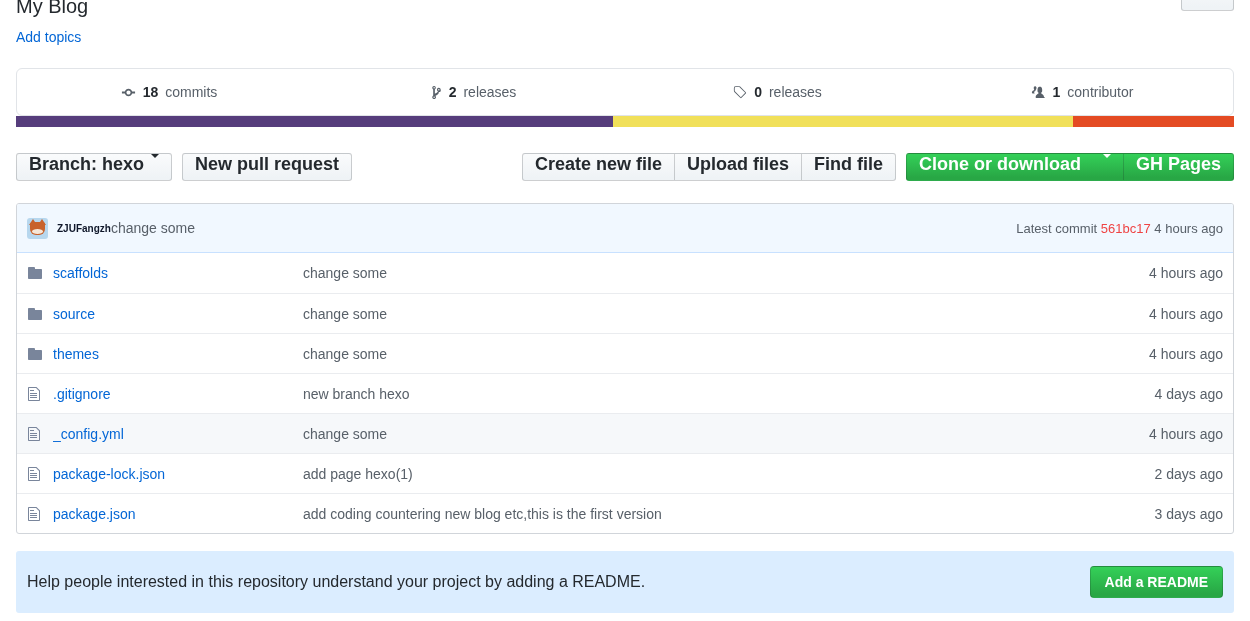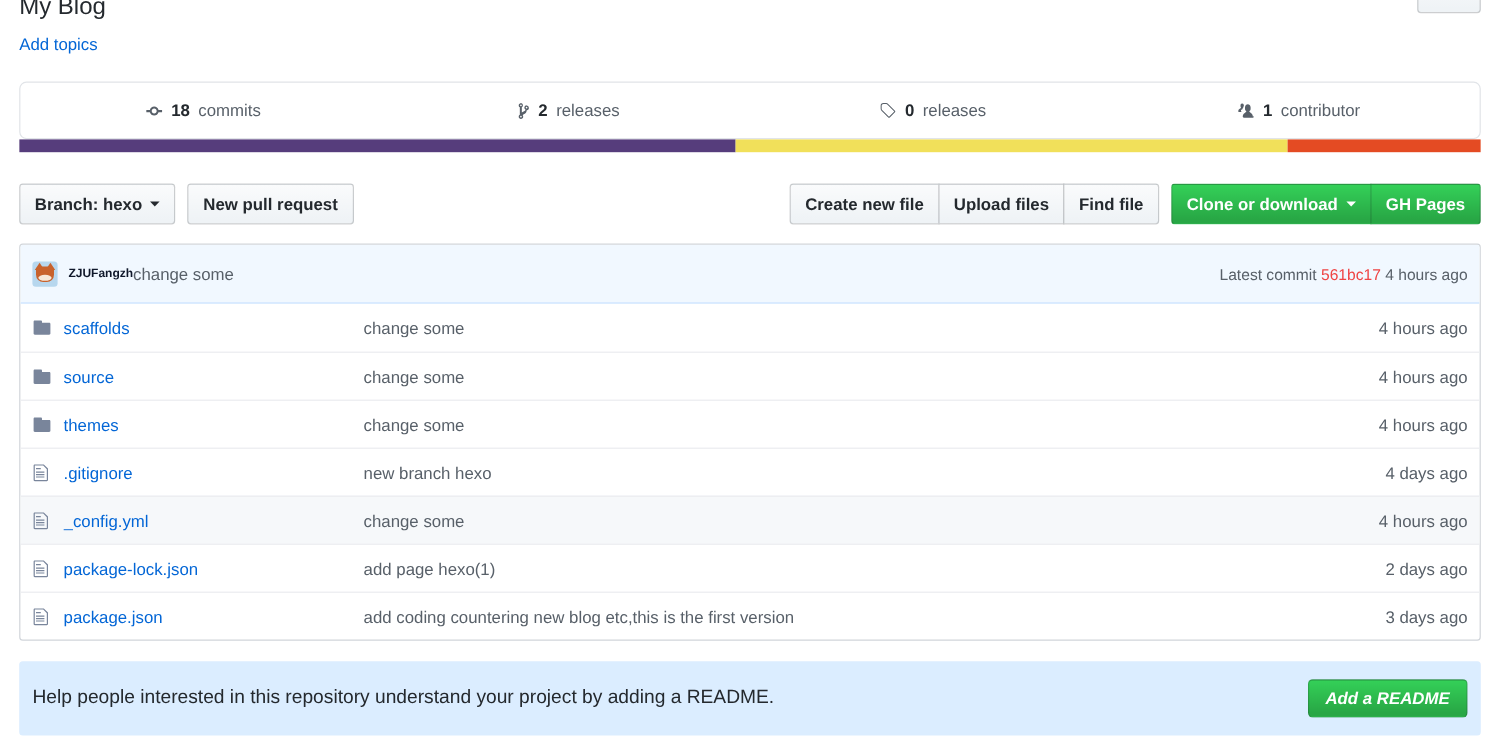--- a/index.html
+++ b/index.html
@@ -48,26 +48,26 @@
   }
   .stat-num { font-weight: 600; color: #24292e; }
   .stat-icon { display: inline-flex; align-items: center; color: #586069; }
 
   .lang-bar { display: flex; height: 11px; width: 100%; overflow: hidden; }
   .lang-seg { height: 100%; }
 
   
   .toolbar { position: absolute; left: 16px; top: 153px; right: 16px; height: 36px; }
   .btn {
-    display: inline-flex; align-items: center; justify-content: center;
+    display: inline-flex; justify-content: center;
     font-family: "Liberation Sans", sans-serif;
-    font-size: 14px; font-weight: 600; color: #24292e;
+    font-size: 18px; font-weight: 600; color: #24292e;
     background: linear-gradient(-180deg, #fafbfc, #eff3f6 90%);
     border: 1px solid rgba(27,31,35,0.2);
-    border-radius: 3px; padding: 0 12px; height: 34px;
+    border-radius: 3px; padding: 0 12px; height: 28px;
     cursor: pointer; white-space: nowrap;
   }
   .branch-btn { margin-right: 10px; }
   .caret {
     display: inline-block; width: 0; height: 0; margin-left: 7px;
     border-top: 4px solid currentColor;
     border-right: 4px solid transparent;
     border-left: 4px solid transparent;
     vertical-align: middle;
   }
@@ -76,20 +76,21 @@
 
   .btn-group { display: flex; margin-right: 10px; }
   .btn-group .btn { border-radius: 0; margin-left: -1px; }
   .btn-group .btn:first-child { border-radius: 3px 0 0 3px; margin-left: 0; }
   .btn-group .btn:last-child { border-radius: 0 3px 3px 0; }
 
   .btn-green {
     color: #fff;
     background: linear-gradient(-180deg, #34d058, #28a745 90%);
     border: 1px solid rgba(27,31,35,0.2);
+    gap: 15px;
   }
   .clone-btn { border-radius: 3px 0 0 3px; border-right-color: rgba(27,31,35,0.1); }
   .ghpages-btn { border-radius: 0 3px 3px 0; margin-left: -1px; }
 
   
   .filebox {
     position: absolute; left: 16px; top: 203px; right: 16px;
     border: 1px solid #d1d5da; border-radius: 3px; overflow: hidden;
     background: #fff;
   }
@@ -162,21 +163,21 @@
     display: flex; align-items: center; padding: 0 11px;
   }
   .readme-text { font-size: 16px; color: #24292e; }
   .readme-btn {
     margin-left: auto;
     font-family: "Liberation Sans", sans-serif;
     font-size: 14px; font-weight: 600; color: #fff;
     background: linear-gradient(-180deg, #34d058, #28a745 90%);
     border: 1px solid rgba(27,31,35,0.2);
     border-radius: 4px; padding: 0 14px; height: 32px;
-    cursor: pointer; white-space: nowrap; font-style: italic;
+    cursor: pointer; white-space: nowrap;
   }
 </style>
 </head>
 <body>
 
 <div class="page">
 
   <div class="repo-header">
     <div class="repo-title">My Blog</div>
     <a class="add-topics">Add topics</a>

